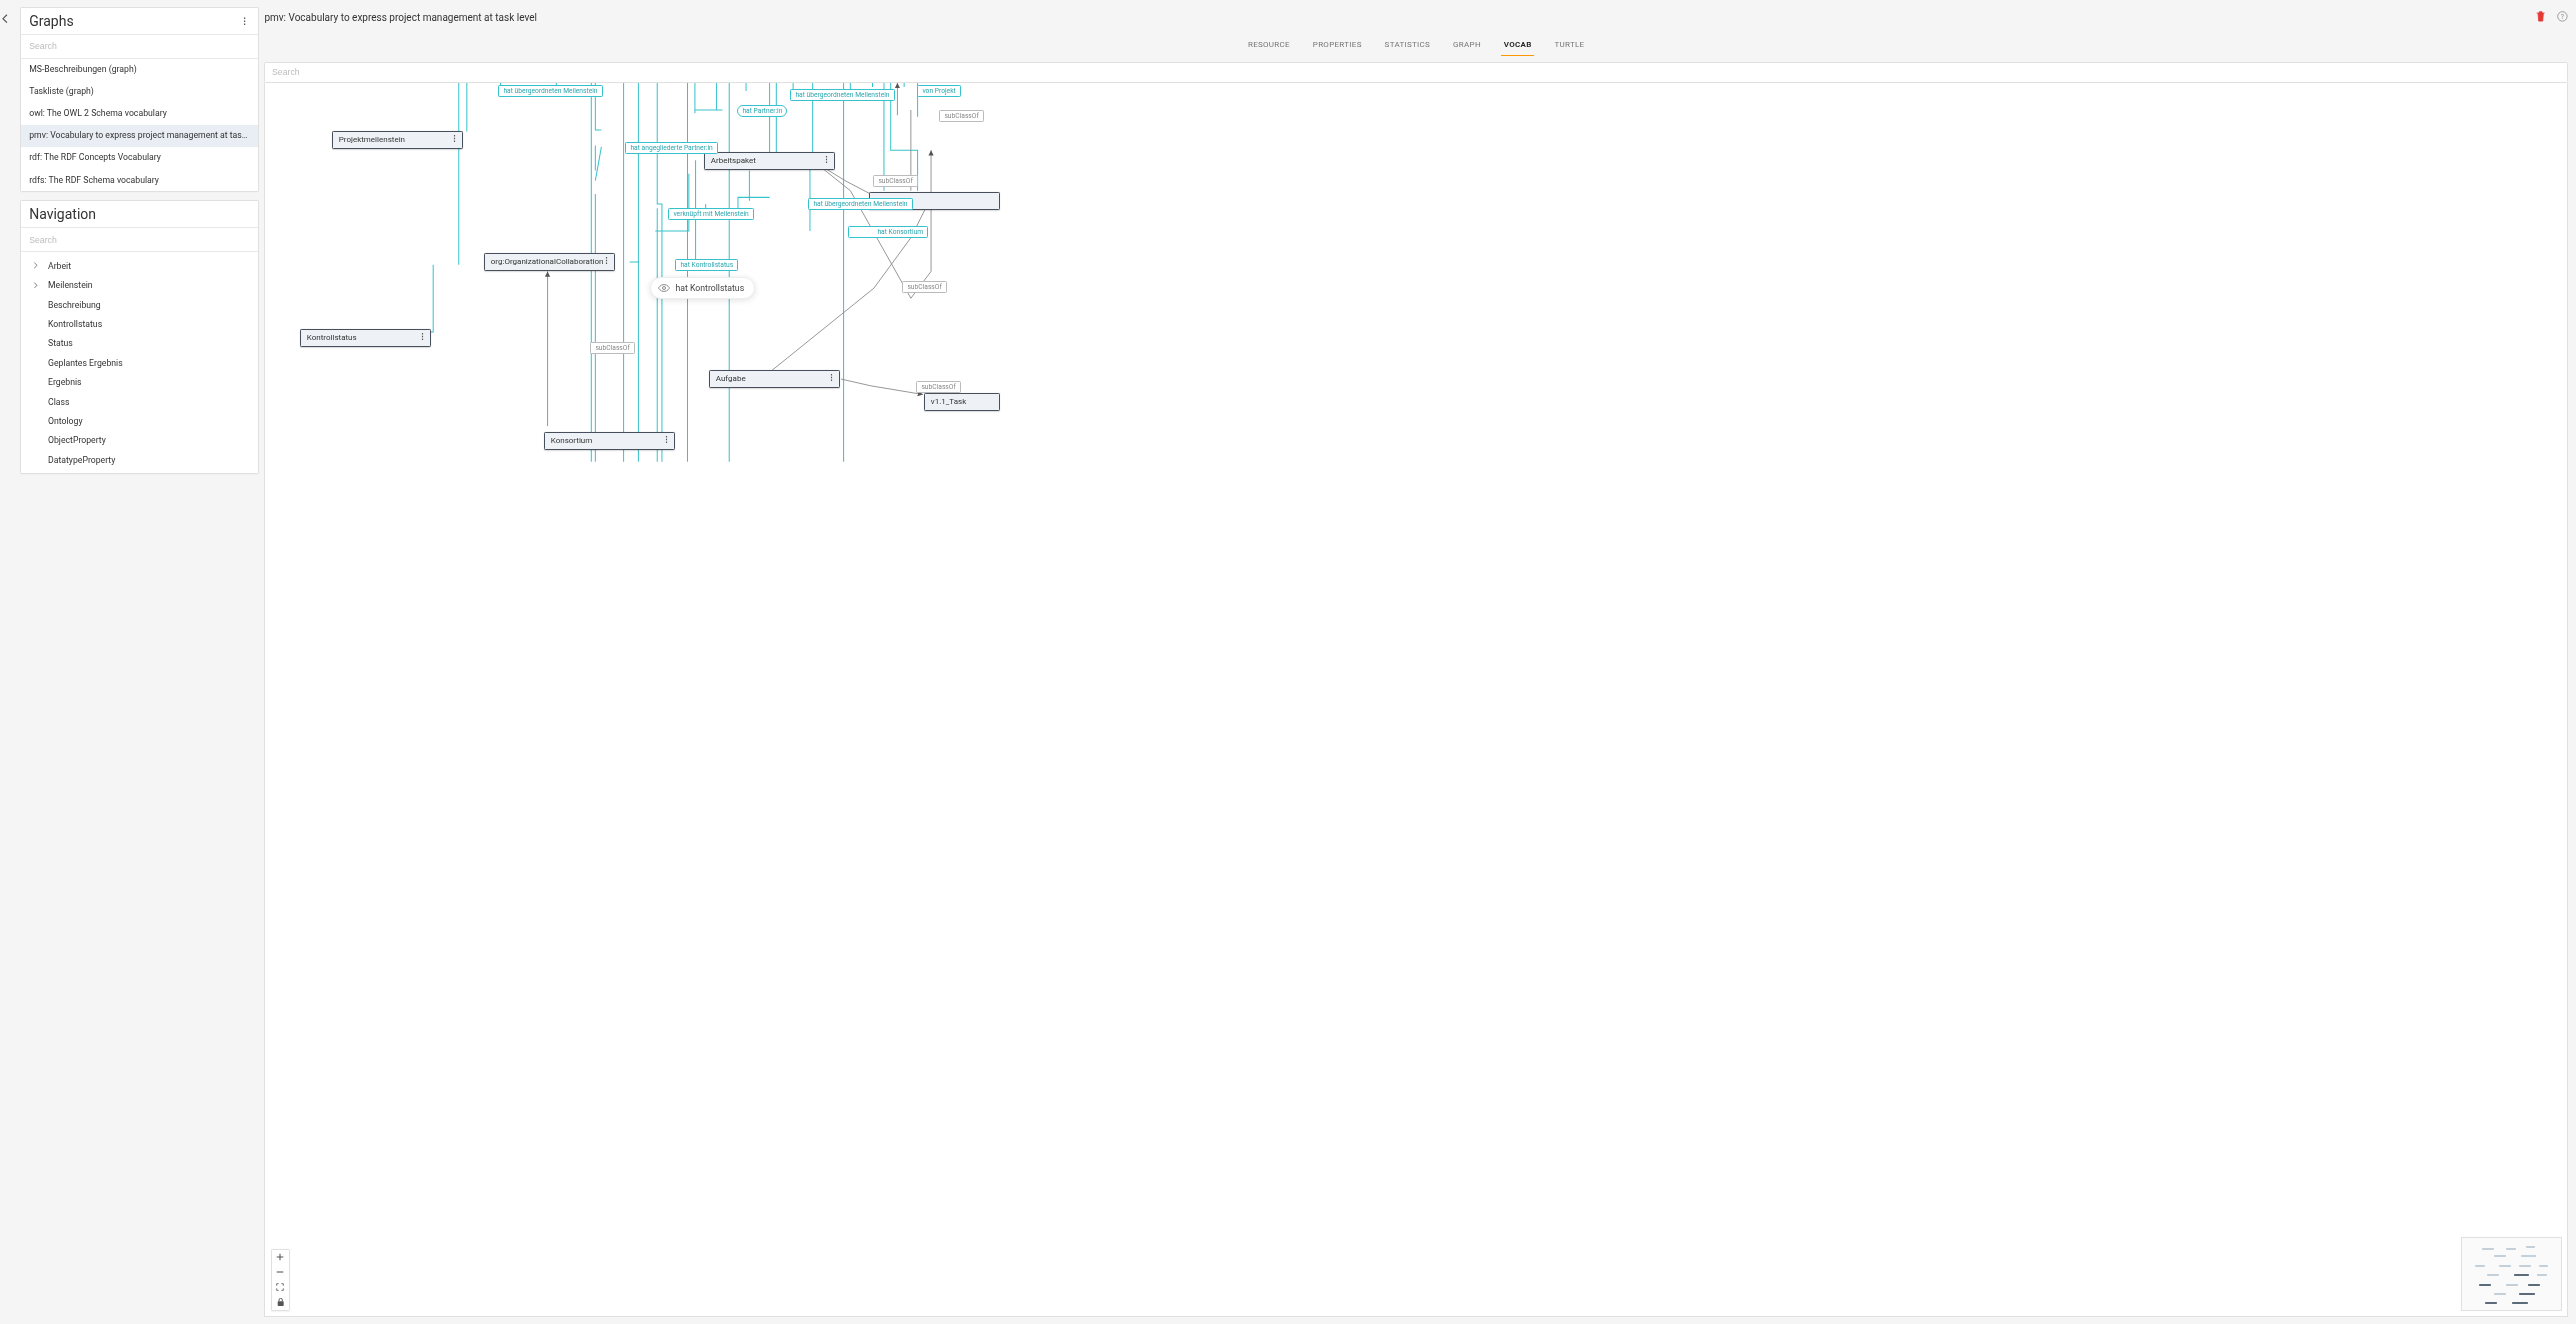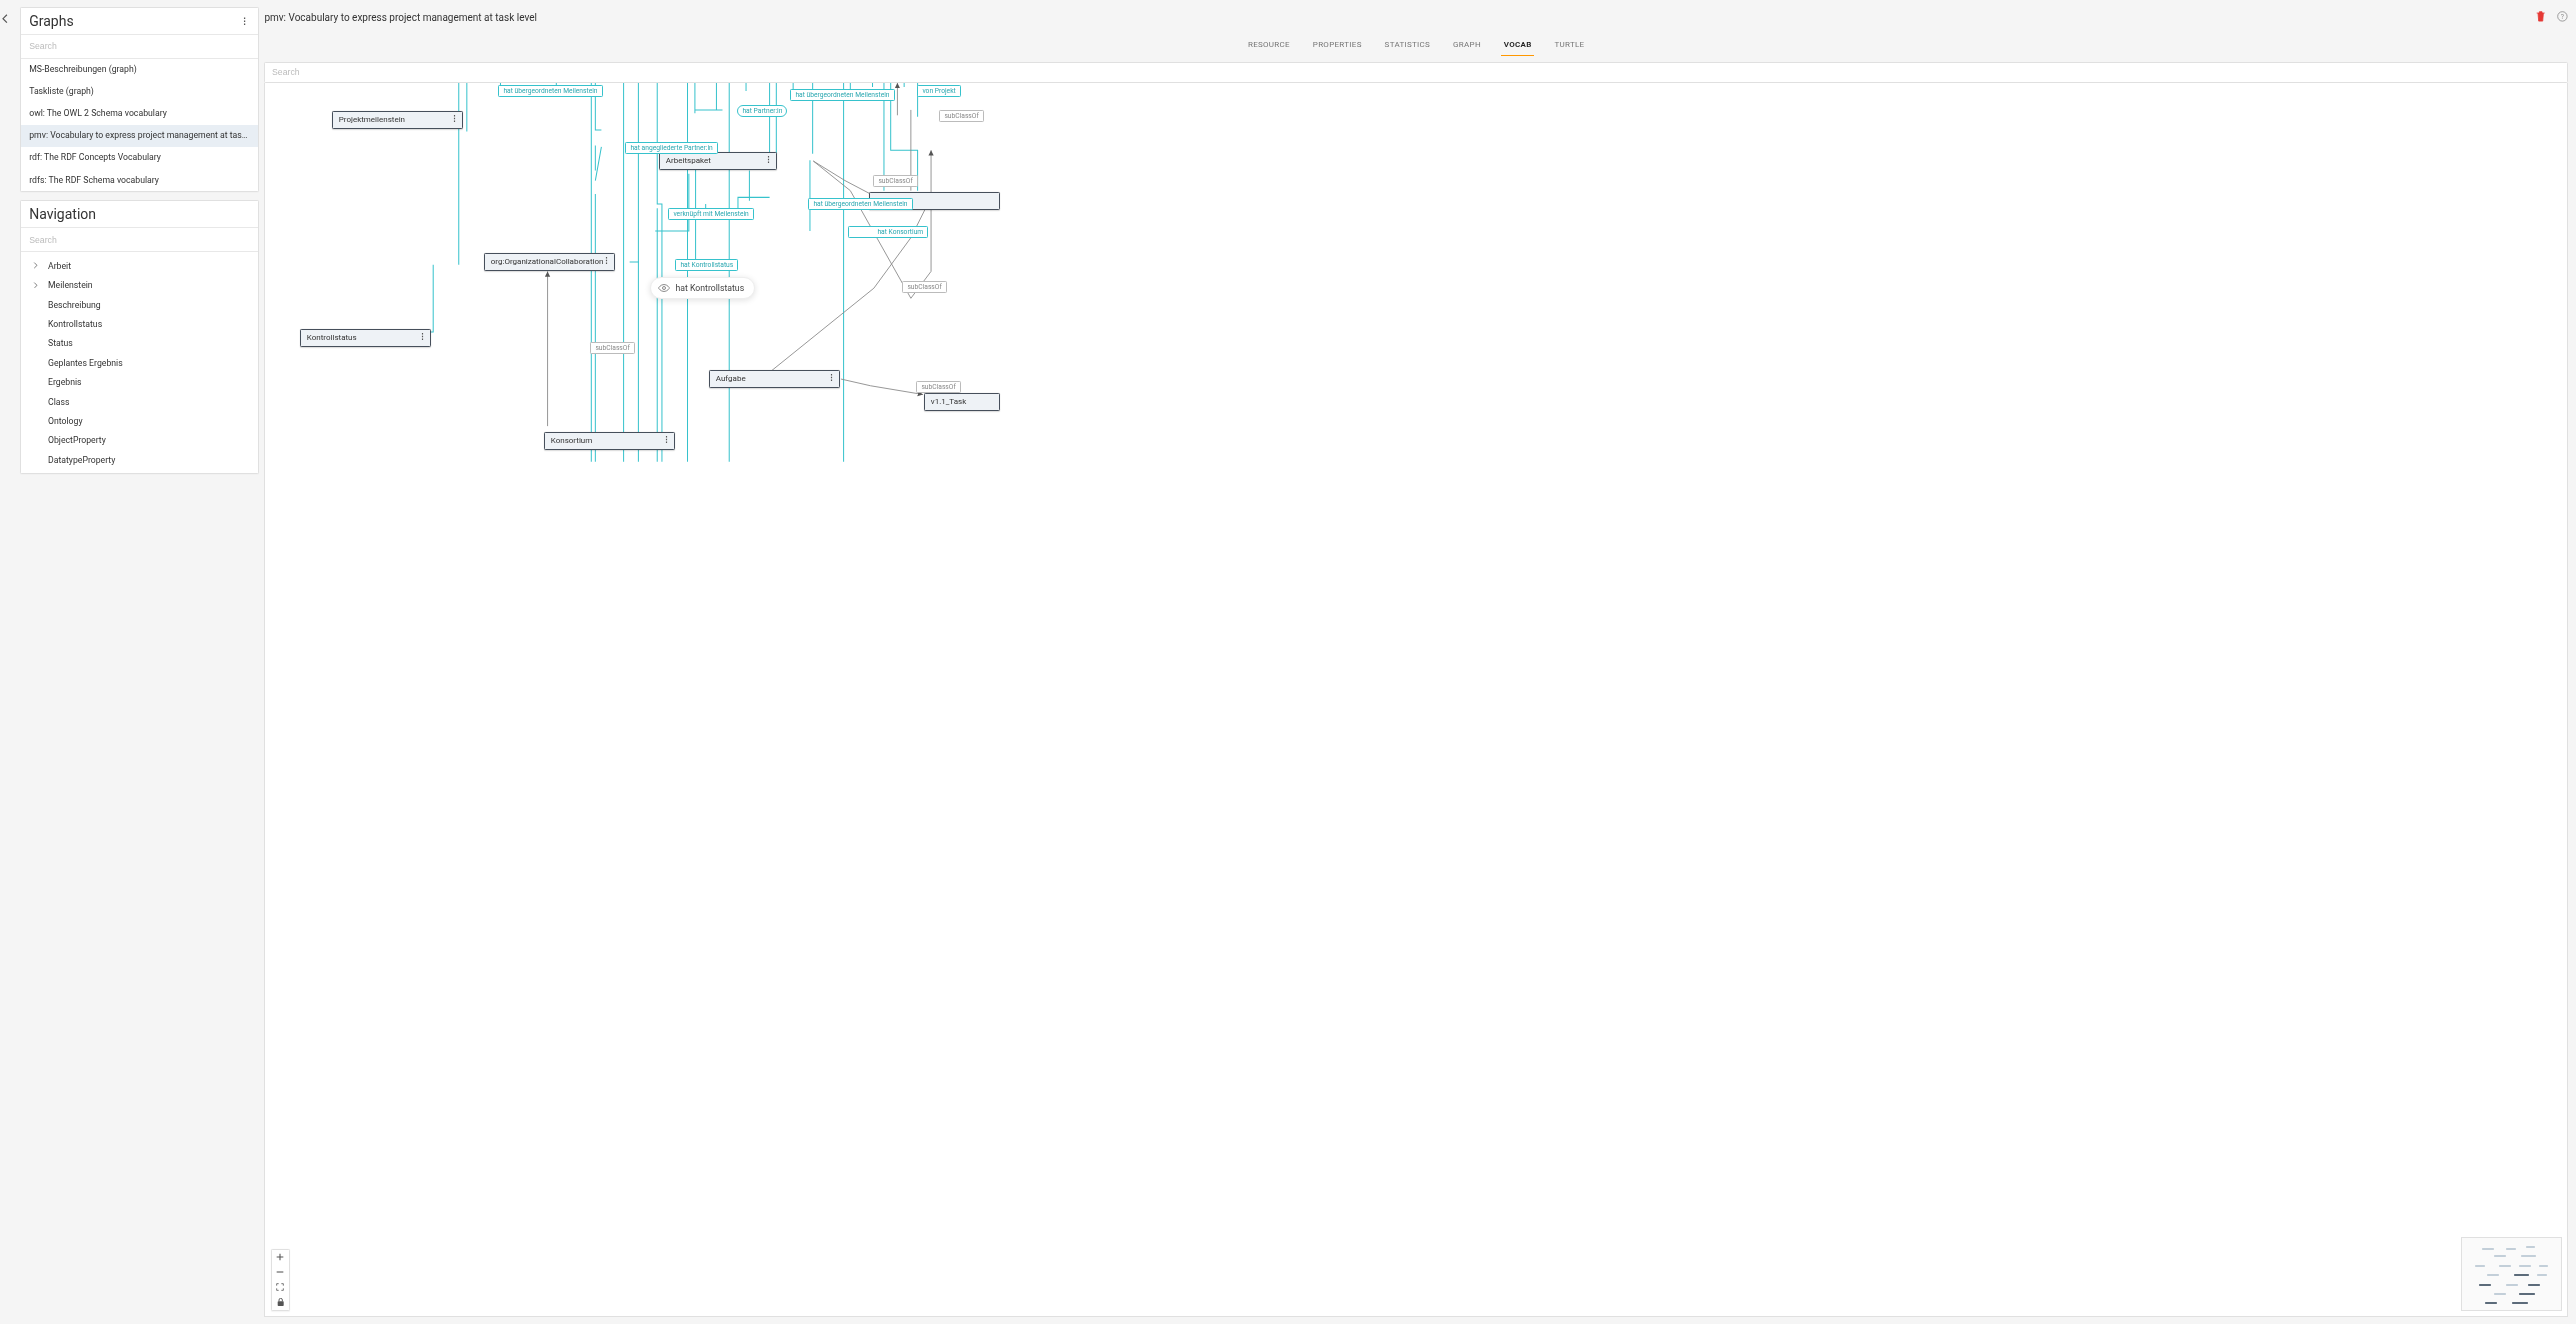--- a/index.html
+++ b/index.html
@@ -487,25 +487,25 @@
             <div class="mini-line light" style="left: 75px; top: 36px; width: 10.8px;"></div>
             <div class="mini-line" style="left: 17px; top: 46px; width: 12px;"></div>
             <div class="mini-line light" style="left: 44px; top: 46px; width: 12px;"></div>
             <div class="mini-line" style="left: 66px; top: 46px; width: 12px;"></div>
             <div class="mini-line light" style="left: 32px; top: 55px; width: 12px;"></div>
             <div class="mini-line" style="left: 57px; top: 55px; width: 16px;"></div>
             <div class="mini-line" style="left: 23.6px; top: 64px; width: 12px;"></div>
             <div class="mini-line" style="left: 50px; top: 64px; width: 16px;"></div>
           </div>
 
-      <div class="node" style="left: 67px; top: 28px; width: 131px;">
+      <div class="node" style="left: 67px; top: 48px; width: 131px;">
             <span>Projektmeilenstein</span>
             <span class="dots">⋮</span>
           </div>
-          <div class="node" style="left: 394px; top: 69px; width: 118px;">
+          <div class="node" style="left: 439px; top: 69px; width: 131px;">
             <span>Arbeitspaket</span>
             <span class="dots">⋮</span>
           </div>
           <div class="node" style="left: 604px; top: 109px; width: 131px;">
             <span>Arbeit</span>
           </div>
           <div class="node" style="left: 219px; top: 170px; width: 131px;">
             <span>org:OrganizationalCollaboration</span>
             <span class="dots">⋮</span>
           </div>

